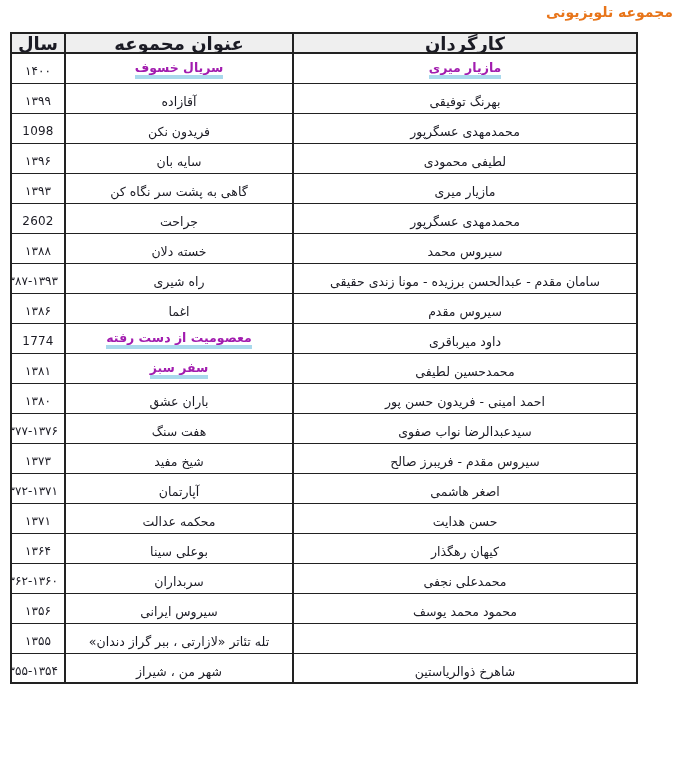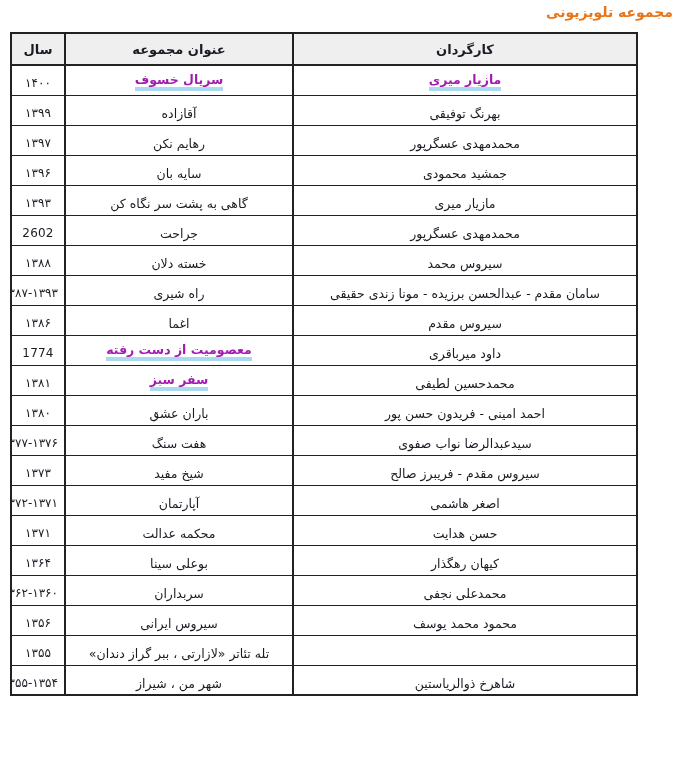--- a/index.html
+++ b/index.html
@@ -61,22 +61,22 @@
     font-size: 12.5px;
     line-height: 15px;
     height: 30px;
     box-sizing: border-box;
     overflow: hidden;
     white-space: nowrap;
   }
   table.tv-table thead th {
     background: #efefef;
     font-weight: bold;
-    font-size: 13px;
-    height: 32px;
+    font-size: 18px;
+    height: 20px;
     border-bottom-width: 2px;
   }
   table.tv-table td.year-cell {
     font-size: 12px;
     letter-spacing: 0.2px;
   }
   table.tv-table tbody tr td {
     border-top-width: 1px;
     border-bottom-width: 1px;
   }
@@ -126,25 +126,25 @@
             <td><span class="link-highlight">سریال خسوف</span></td>
             <td class="year-cell"><span class="plain-text">۱۴۰۰</span></td>
           </tr>
           <tr>
             <td><span class="plain-text">بهرنگ توفیقی</span></td>
             <td><span class="plain-text">آقازاده</span></td>
             <td class="year-cell"><span class="plain-text">۱۳۹۹</span></td>
           </tr>
           <tr>
             <td><span class="plain-text">محمدمهدی عسگرپور</span></td>
-            <td><span class="plain-text">رهایم نکن</span></td>
-            <td class="year-cell"><span class="plain-text">۱۳۹۷</span></td>
-          </tr>
-          <tr>
-            <td><span class="plain-text">جمشید محمودی</span></td>
+            <td><span class="plain-text">فریدون نکن</span></td>
+            <td class="year-cell"><span class="plain-text">1098</span></td>
+          </tr>
+          <tr>
+            <td><span class="plain-text">لطیفی محمودی</span></td>
             <td><span class="plain-text">سایه بان</span></td>
             <td class="year-cell"><span class="plain-text">۱۳۹۶</span></td>
           </tr>
           <tr>
             <td><span class="plain-text">مازیار میری</span></td>
             <td><span class="plain-text">گاهی به پشت سر نگاه کن</span></td>
             <td class="year-cell"><span class="plain-text">۱۳۹۳</span></td>
           </tr>
           <tr>
             <td><span class="plain-text">محمدمهدی عسگرپور</span></td>

